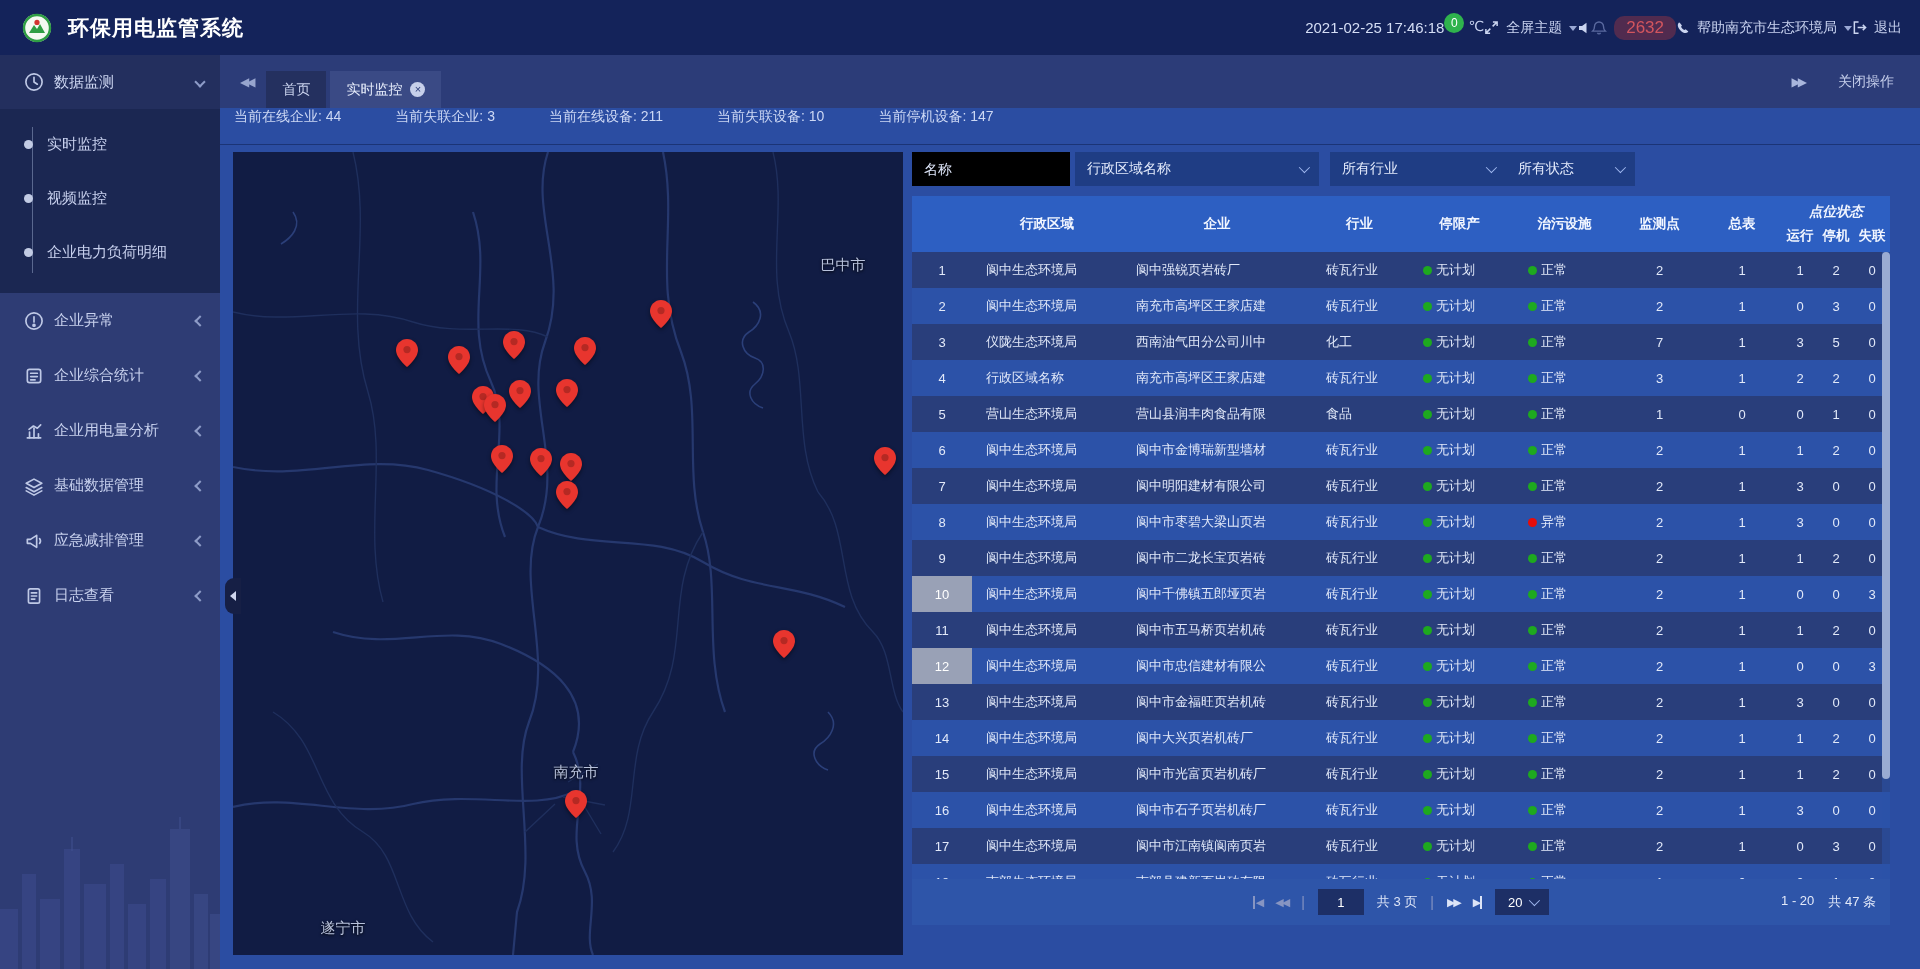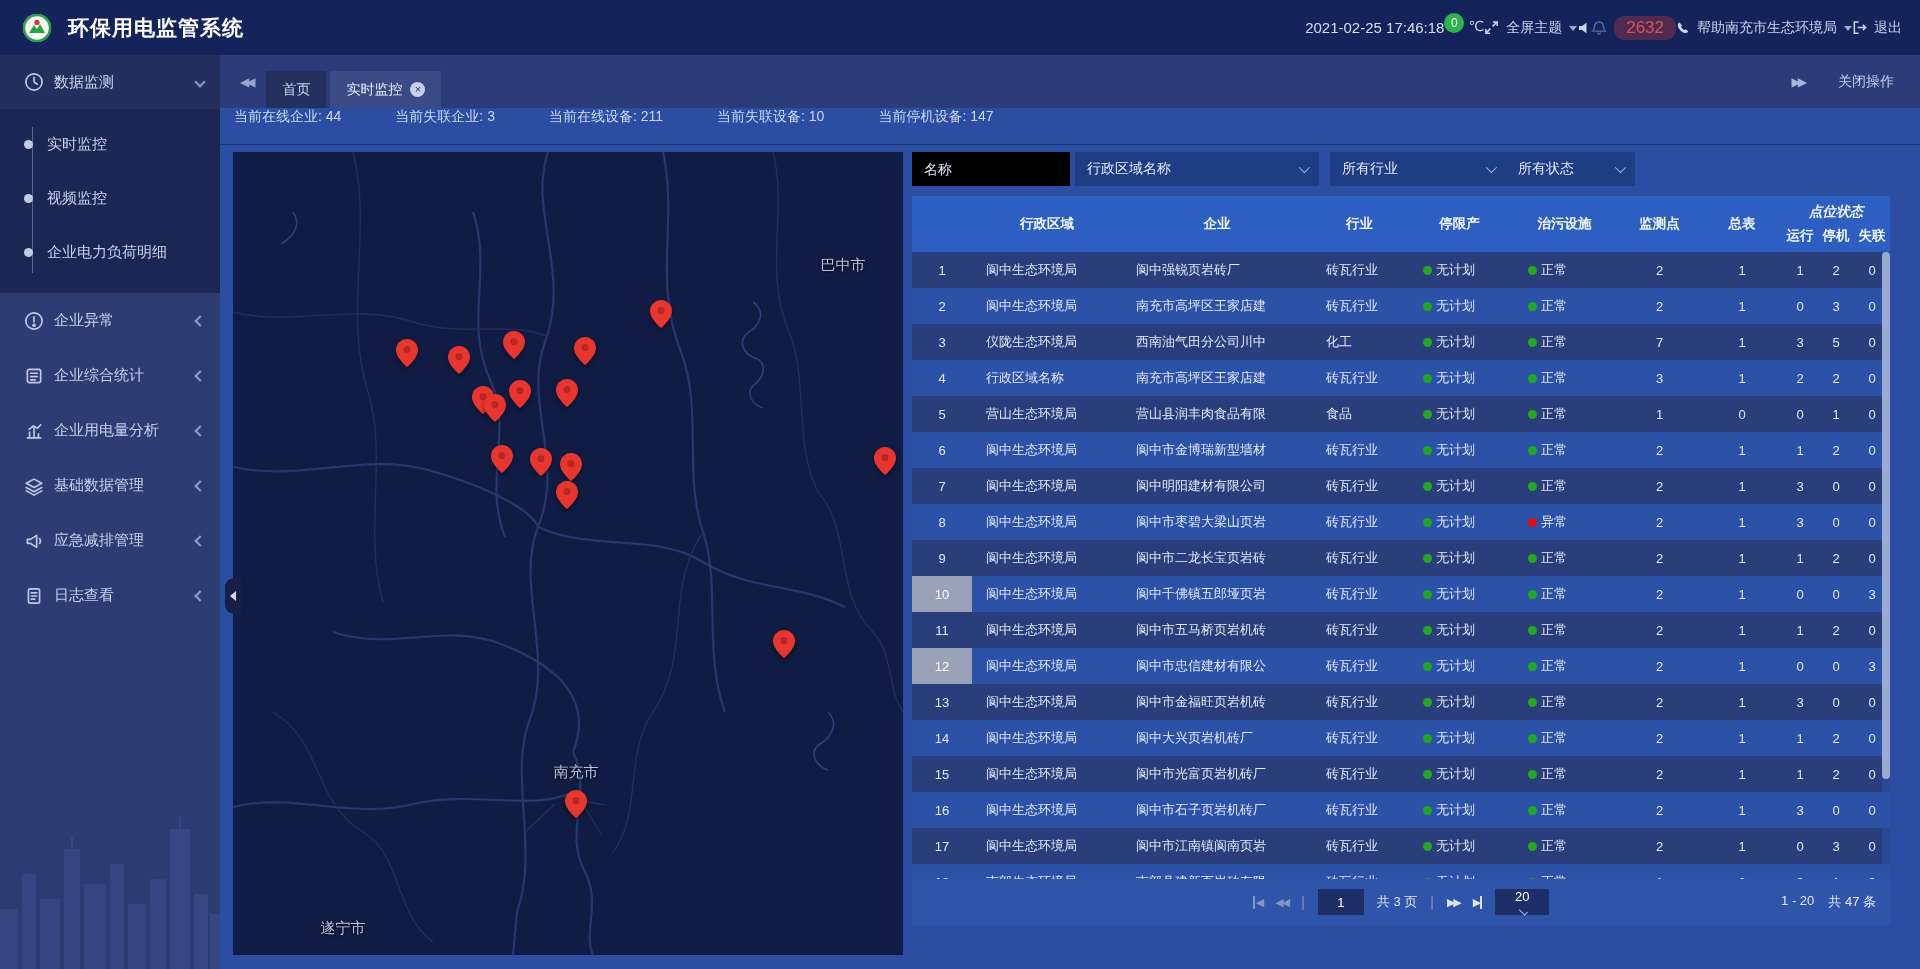--- a/index.html
+++ b/index.html
@@ -111,21 +111,21 @@
   .vscroll .thumb{position:absolute;left:0;top:0;width:8px;height:84%;background:#9AABD2;border-radius:4px;}
 
   .pagination{position:absolute;left:0;bottom:0;width:978px;height:46px;background:#2E55A9;
               display:flex;align-items:center;justify-content:center;gap:13px;font-size:13px;color:#DCE4F7;}
   .pg-ico{font-size:11px;letter-spacing:-2px;cursor:pointer;font-family:"DejaVu Sans",sans-serif;}
   .pg-disabled{color:#8795C2;}
   .pg-div{color:#8795C2;font-size:14px;}
   .page-input{width:46px;height:26px;background:#1D2F66;border:0;outline:none;color:#FFF;
               text-align:center;font-size:13px;font-family:inherit;}
   .size-select{width:54px;height:26px;background:#1D2F66;display:flex;align-items:center;
-               justify-content:center;gap:6px;cursor:pointer;color:#FFF;flex-direction:column;}
+               justify-content:center;gap:6px;cursor:pointer;color:#FFF;}
   .pg-right{position:absolute;right:14px;display:flex;gap:14px;color:#E2E9F9;}
   .bar-l{border-left:2px solid currentColor;padding-left:1px;}
   .bar-r{border-right:2px solid currentColor;padding-right:1px;}
 </style>
 </head>
 <body>
 
 <div class="app">
 
   <div class="topbar">

